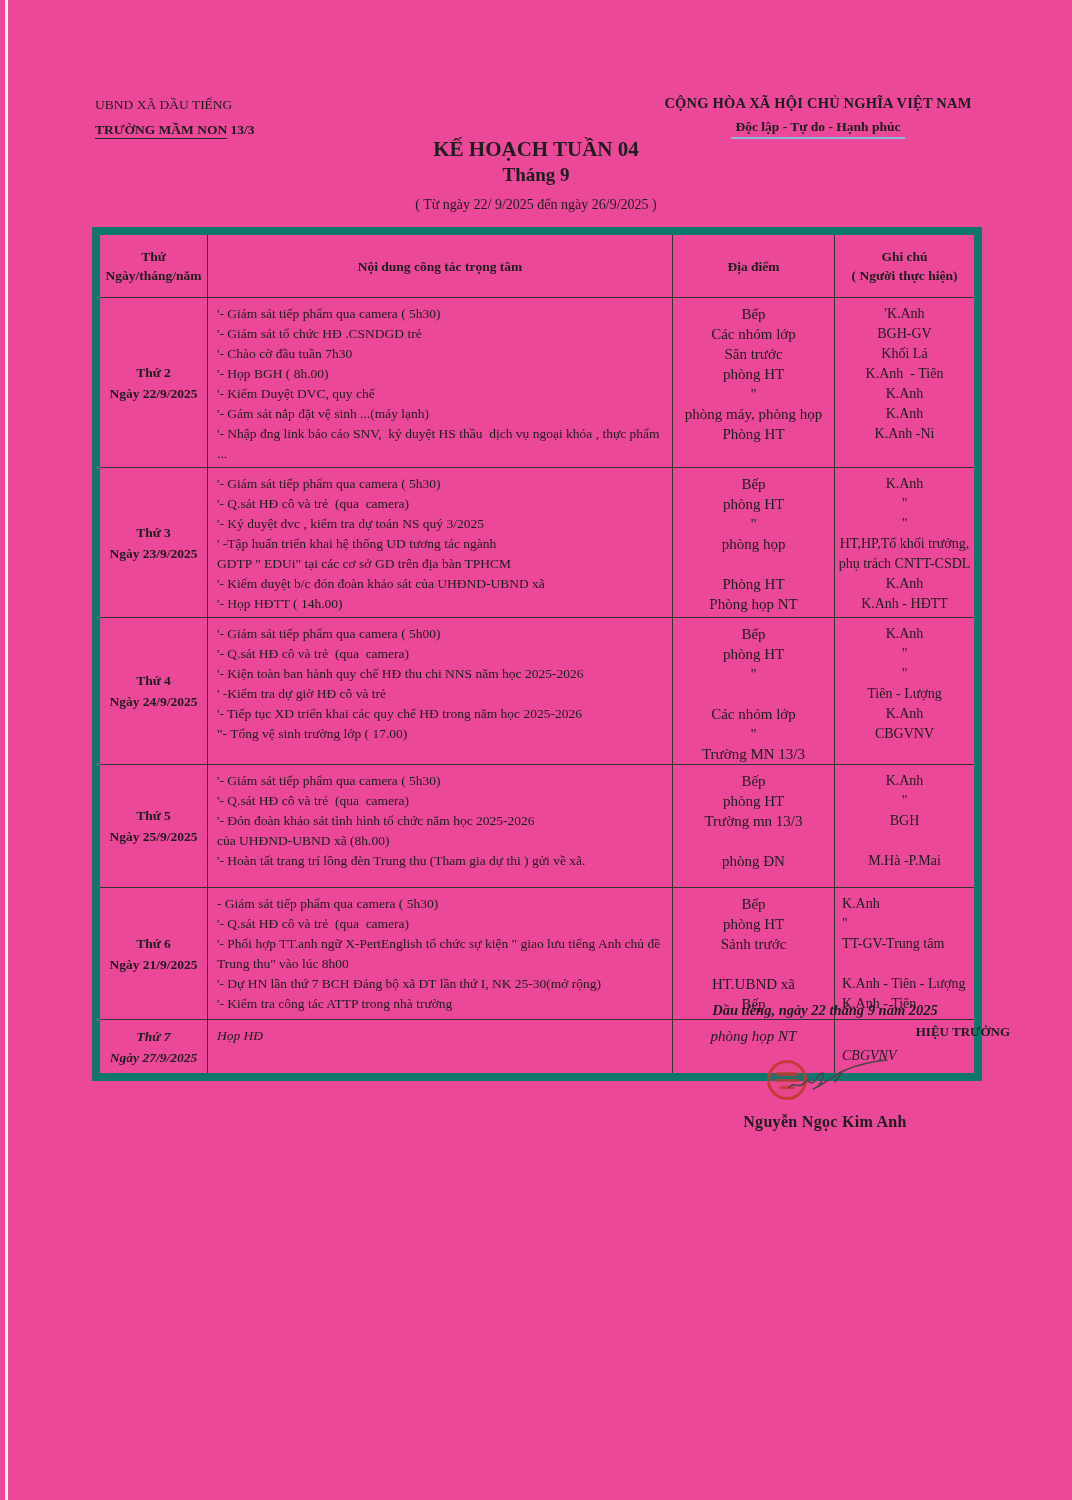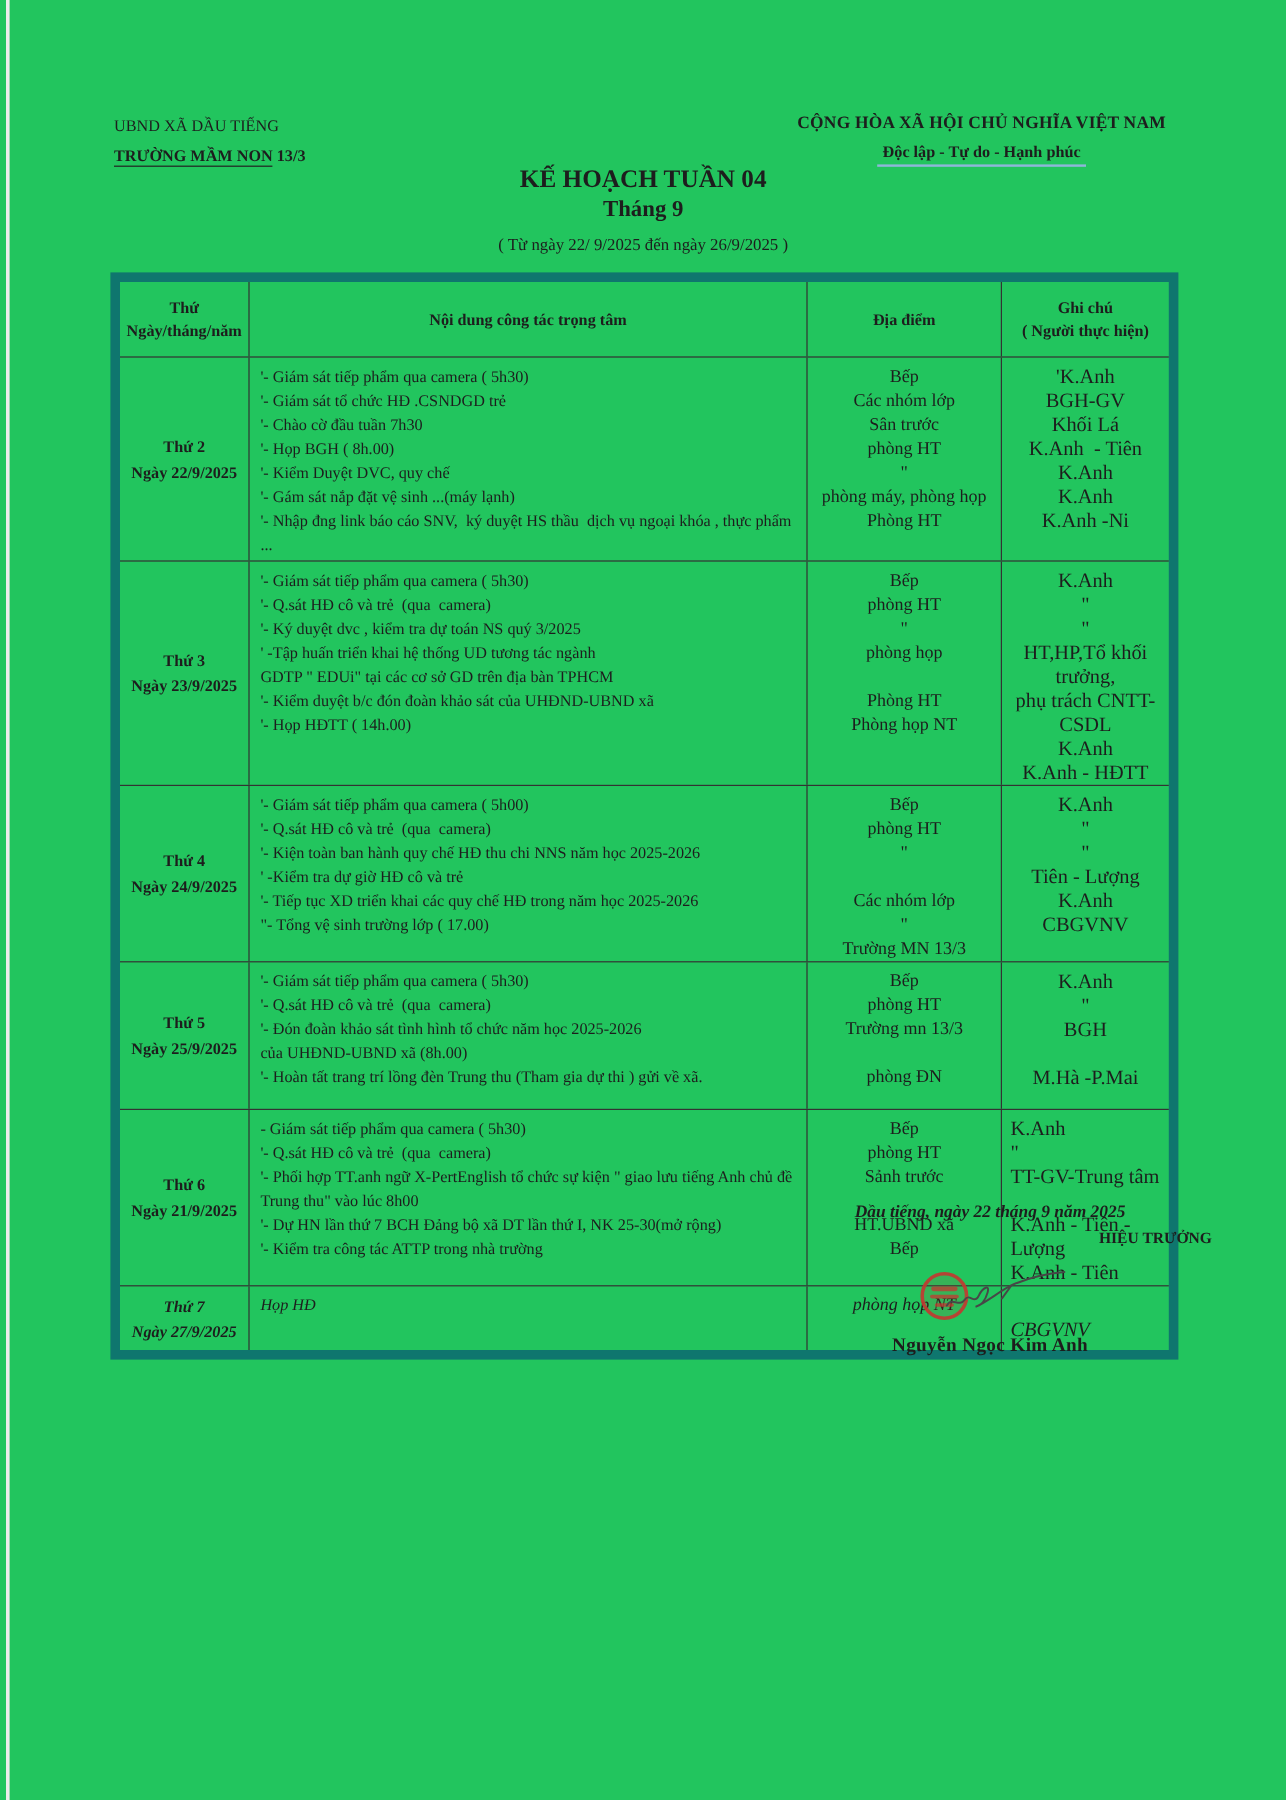--- a/index.html
+++ b/index.html
@@ -1,18 +1,18 @@
 <!DOCTYPE html>
 <html><head>
 <meta charset="utf-8">
 <style>
   html,body{margin:0;padding:0;background:#e8e8e8;}
   .page{
     position:relative;width:1072px;height:1500px;margin:0 auto;
-    background:#22c55e;color:#1d1d1d;overflow:hidden;
+    background:#ec4899;color:#1d1d1d;overflow:hidden;
     font-family:"Liberation Serif","DejaVu Serif",serif;
   }
   .scan-edge{position:absolute;left:5px;top:0;width:3px;height:100%;background:#ededeb;}
 
   
   .hdr-left{position:absolute;left:95px;top:92px;font-size:13.5px;line-height:25px;}
   .hdr-left .l2-main{font-weight:bold;border-bottom:1.8px solid #222;padding-bottom:1px;}
   .hdr-left .l2-suffix{font-weight:bold;}
   .hdr-right{position:absolute;left:618px;top:95px;width:400px;text-align:center;}
   .hdr-right .nl1{font-weight:bold;font-size:14.5px;letter-spacing:.2px;}
@@ -33,21 +33,21 @@
   .c2{width:465px;}
   .c3{width:162px;}
   .c4{flex:1;}
   .thead{height:62px;}
   .thead .cell{display:flex;flex-direction:column;justify-content:center;align-items:center;
     font-weight:bold;font-size:13.5px;line-height:19px;text-align:center;}
   .day-cell{display:flex;flex-direction:column;justify-content:center;align-items:center;
     font-weight:bold;font-size:13.5px;line-height:21px;text-align:left;}
   .content-cell{padding:6px 6px 3px 9px;font-size:13.5px;text-align:left;}
   .loc-cell{padding-top:6px;text-align:center;font-size:15px;}
-  .notes-cell{padding-top:6px;text-align:center;font-size:17px;}
+  .notes-cell{padding-top:6px;text-align:center;font-size:14px;}
   .notes-cell.left{text-align:left;padding-left:7px;}
   .ln{line-height:20px;white-space:pre-wrap;}
   
   .table .trow:nth-child(2){min-height:139px;}
   .table .trow:nth-child(3){min-height:139px;}
   .table .trow:nth-child(4){min-height:121px;}
   .table .trow:nth-child(5){min-height:122px;}
   .table .trow:nth-child(6){min-height:131px;}
   .table .trow:nth-child(7){min-height:53px;}
 

